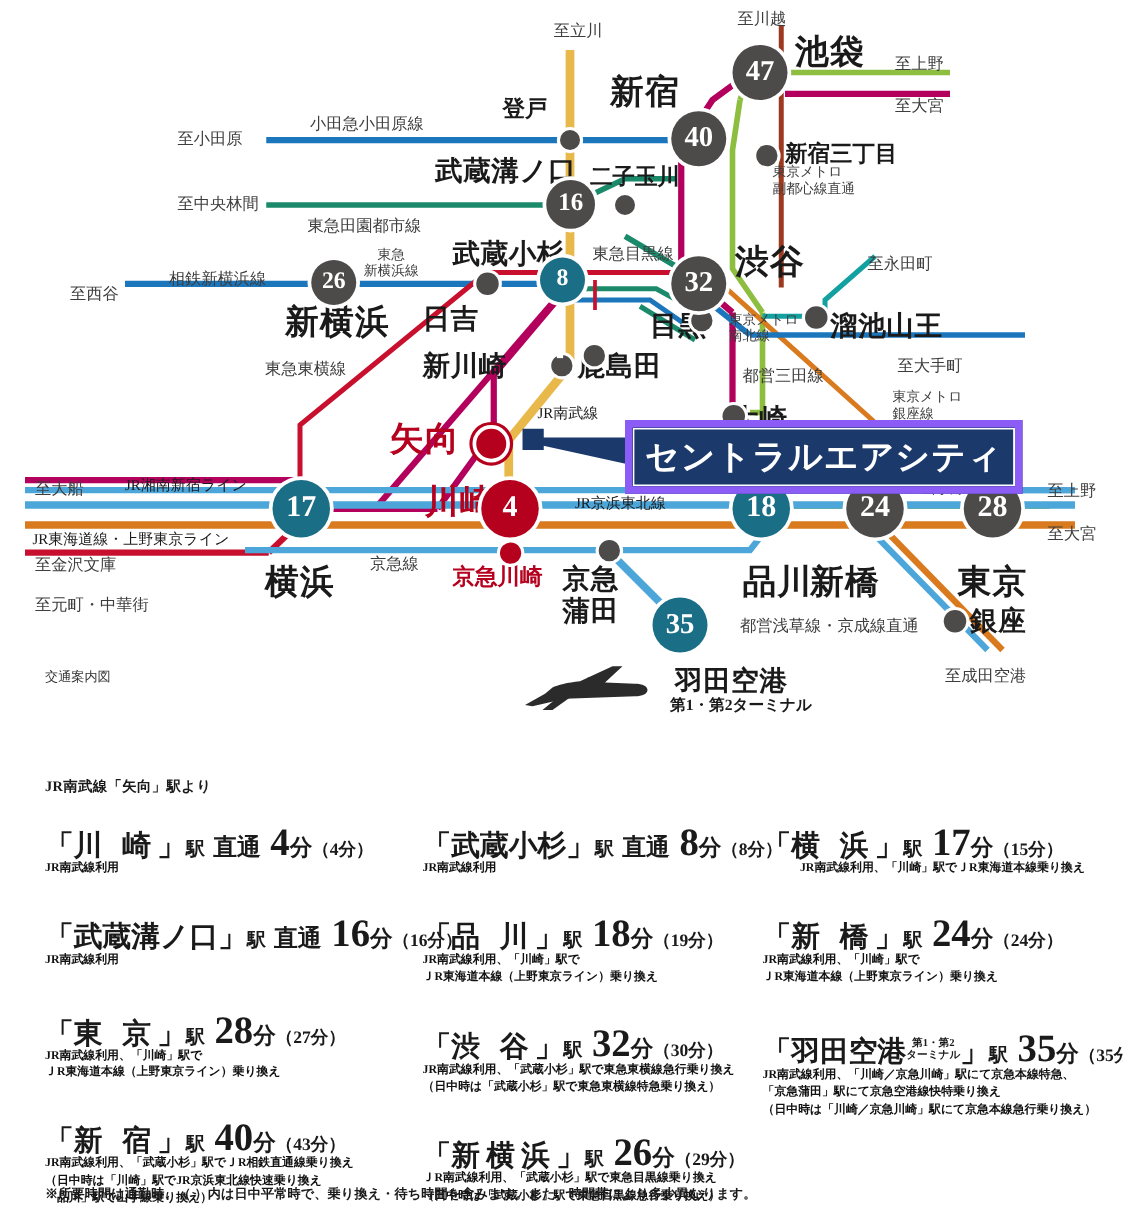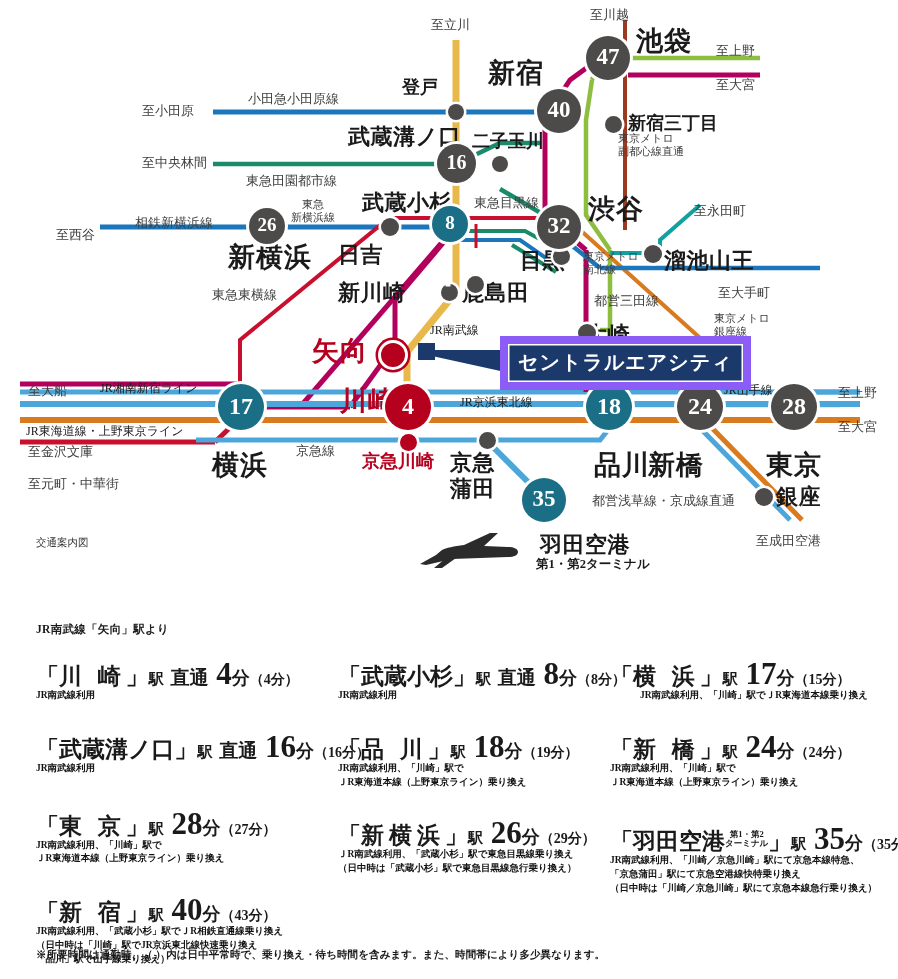--- a/index.html
+++ b/index.html
@@ -54,22 +54,22 @@
   
   #prop-ring{
     position:absolute; width:30px; height:30px; border-radius:50%;
     background:#b5001e; border:3.5px solid #fff;
     box-shadow:0 0 0 2.5px #b5001e; z-index:8;
   }
   #prop-sq{
     position:absolute; width:17px; height:17px; background:#1b3a6b; z-index:8;
   }
   #prop-box{
-    position:absolute; background:#1b3a6b; border:8px solid #8b5cf6;
-    color:#fff; font-size:20px; font-weight:700; letter-spacing:1px;
+    position:absolute; background:#1b3a6b; border:6px solid #8b5cf6;
+    color:#fff; font-size:27px; font-weight:700; letter-spacing:1px;
     padding:5px 10px 6px; z-index:9;
     box-shadow:inset 0 0 0 1.5px #fff;
     text-align:right;
   }
 
   
   #plane { position:absolute; z-index:4; }
 
   
   #access { position:absolute; left:0; top:600px; width:898px; height:379px; }
@@ -185,21 +185,21 @@
 
         <path d="M456,292 L500,292" stroke="#e8b84b" stroke-width="0"></path>
 
         <path d="M700,370 L700,392" stroke="#d97a1e" stroke-width="4"></path>
 
         <path d="M432,350 L505,350 L505,372 L432,356 Z" fill="#1b3a6b" stroke="none"></path>
 
       </g>
     </svg>
 
-    <div class="lbl ln" style="left:431px; top:18px;">至立川</div>
+    <div class="lbl ln" style="left:443px; top:18px;">至立川</div>
     <div class="lbl ln" style="left:590px; top:8px;">至川越</div>
     <div class="lbl ln" style="left:716px; top:44px;">至上野</div>
     <div class="lbl ln" style="left:716px; top:78px;">至大宮</div>
     <div class="lbl ln" style="left:142px; top:104px;">至小田原</div>
     <div class="lbl ln" style="left:142px; top:156px;">至中央林間</div>
     <div class="lbl ln" style="left:56px;  top:228px;">至西谷</div>
     <div class="lbl ln" style="left:694px; top:204px;">至永田町</div>
     <div class="lbl ln" style="left:718px; top:286px;">至大手町</div>
     <div class="lbl ln" style="left:28px;  top:384px;">至大船</div>
     <div class="lbl ln" style="left:28px;  top:445px;">至金沢文庫</div>
@@ -349,20 +349,25 @@
     <div class="col" id="col2">
         <div class="item" style="margin-top: 18px;">
           <div class="item-main"><span class="q">「</span><span class="stn stn-tight">武蔵小杉</span><span class="q">」</span><span class="eki">駅</span><span class="direct">&nbsp;直通</span><span class="min">&nbsp;8</span><span class="fun">分</span><span class="paren">（8分）</span></div>
           <div class="note" style="margin-top: 0px;">JR南武線利用</div>
         </div>
         <div class="item" style="margin-top: 28px;">
           <div class="item-main"><span class="q">「</span><span class="stn">品 川</span><span class="q">」</span><span class="eki">駅</span><span class="min">&nbsp;18</span><span class="fun">分</span><span class="paren">（19分）</span></div>
           <div class="note" style="margin-top: 0px;">JR南武線利用、「川崎」駅で</div>
           <div class="note" style="margin-top: 0px;">ＪR東海道本線（上野東京ライン）乗り換え</div>
         </div>
+        <div class="item" style="margin-top: 30px;">
+          <div class="item-main"><span class="q">「</span><span class="stn">渋 谷</span><span class="q">」</span><span class="eki">駅</span><span class="min">&nbsp;32</span><span class="fun">分</span><span class="paren">（30分）</span></div>
+          <div class="note" style="margin-top: 0px;">JR南武線利用、「武蔵小杉」駅で東急東横線急行乗り換え</div>
+          <div class="note" style="margin-top: 0px;">（日中時は「武蔵小杉」駅で東急東横線特急乗り換え）</div>
+        </div>
         <div class="item" style="margin-top: 28px;">
           <div class="item-main"><span class="q">「</span><span class="stn">新横浜</span><span class="q">」</span><span class="eki">駅</span><span class="min">&nbsp;26</span><span class="fun">分</span><span class="paren">（29分）</span></div>
           <div class="note" style="margin-top: 0px;">ＪR南武線利用、「武蔵小杉」駅で東急目黒線乗り換え</div>
           <div class="note" style="margin-top: 0px;">（日中時は「武蔵小杉」駅で東急目黒線急行乗り換え）</div>
         </div>
       </div>
     <div class="col" id="col3">
         <div class="item" style="margin-top: 18px;">
           <div class="item-main"><span class="q">「</span><span class="stn">横 浜</span><span class="q">」</span><span class="eki">駅</span><span class="min">&nbsp;17</span><span class="fun">分</span><span class="paren">（15分）</span></div>
           <div class="note" style="margin-top: 0px; text-align: center;">JR南武線利用、「川崎」駅でＪR東海道本線乗り換え</div>

